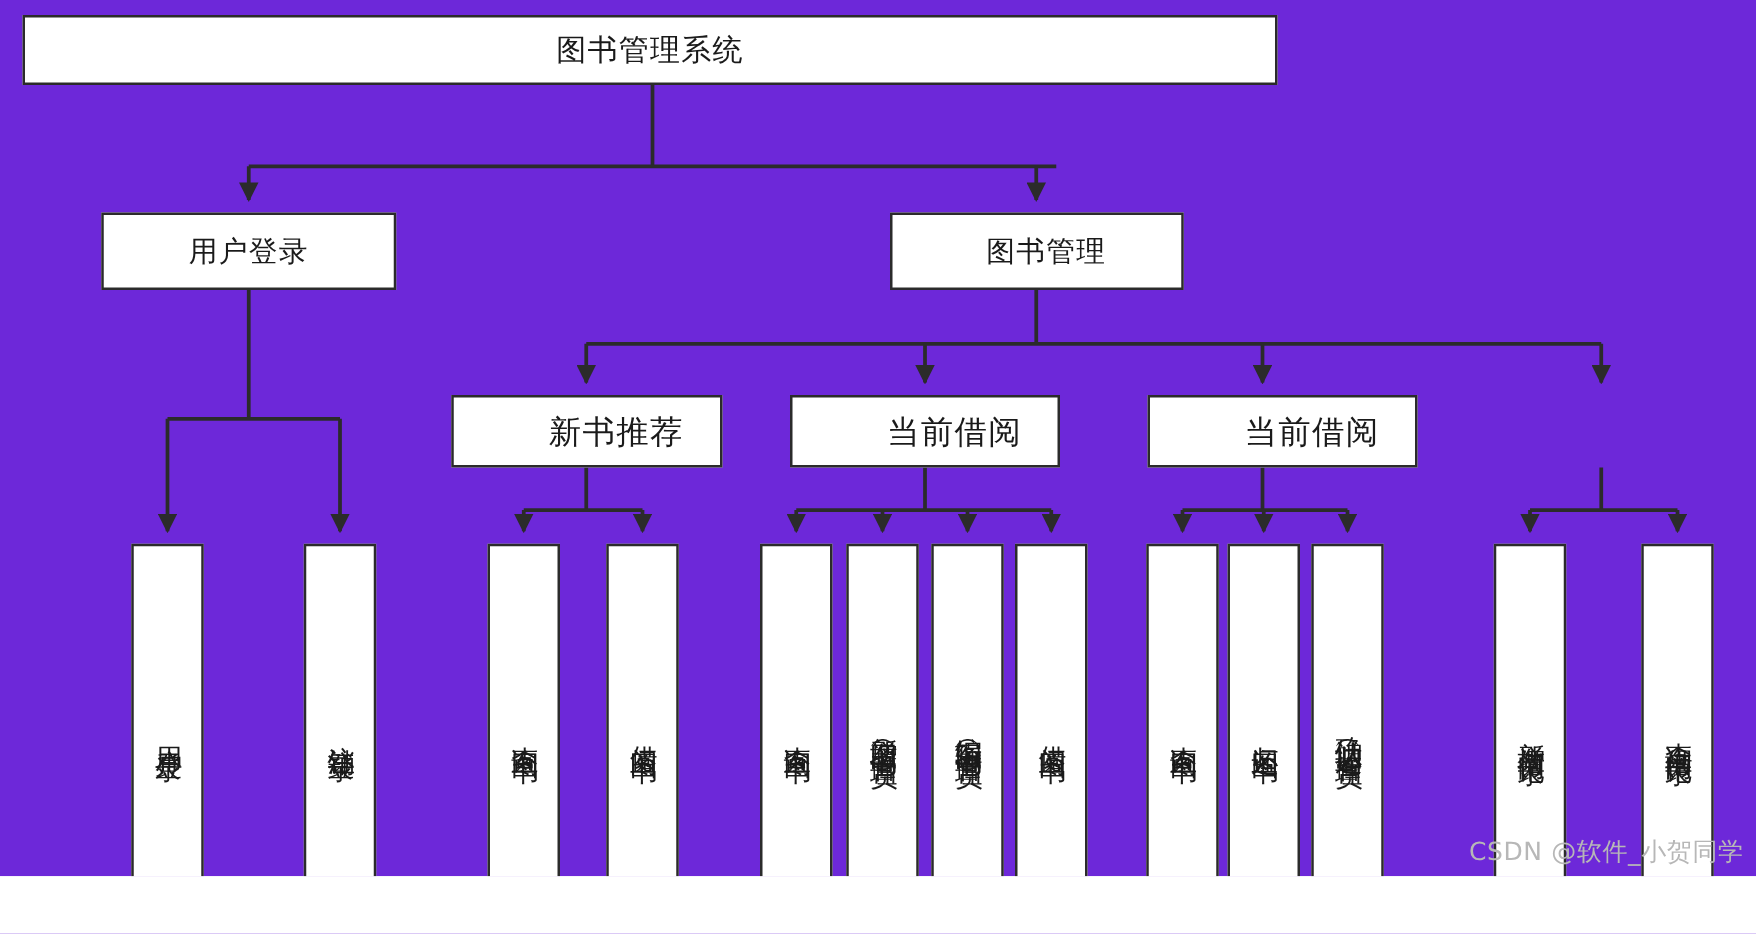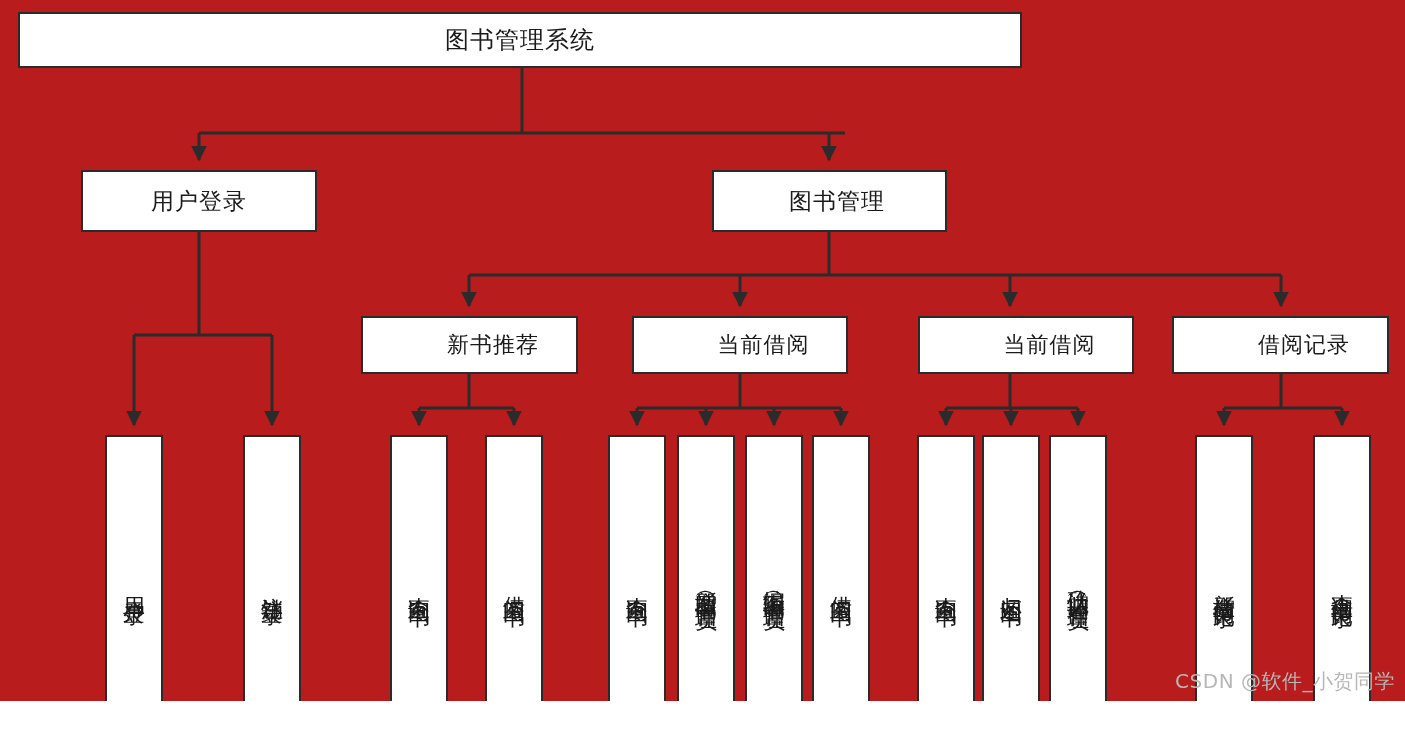--- a/index.html
+++ b/index.html
@@ -7,21 +7,21 @@
     padding: 0;
     background: #ffffff;
   }
   body {
     font-family: "DejaVu Sans", "Liberation Sans", sans-serif;
   }
   #canvas {
     position: relative;
     width: 1405px;
     height: 701px;
-    background: #b91c1c;
+    background: #6d28d9;
     overflow: hidden;
   }
   #edges {
     position: absolute;
     left: 0;
     top: 0;
     width: 1405px;
     height: 747px;
     pointer-events: none;
   }
@@ -35,21 +35,21 @@
     justify-content: center;
     color: #1a1a1a;
   }
   .node.level-0 {
     font-size: 24px;
   }
   .node.level-1 {
     font-size: 23px;
   }
   .node.level-2 {
-    font-size: 22px;
+    font-size: 26px;
     padding-left: 47px;
   }
   .node.leaf {
     font-size: 22px;
     padding: 6px 0;
   }
   .vlabel {
     writing-mode: vertical-rl;
     text-orientation: upright;
     letter-spacing: 3px;
@@ -139,23 +139,20 @@
 
   <div class="node level-2" style="left:361px; top:316px; width:217px; height:58px;">
     <span class="hlabel">新书推荐</span>
   </div>
   <div class="node level-2" style="left:632px; top:316px; width:216px; height:58px;">
     <span class="hlabel">当前借阅</span>
   </div>
   <div class="node level-2" style="left:902px; top:316px; width:216px; height:58px;margin-left:16px;">
     <span class="hlabel">当前借阅</span>
   </div>
-  <div class="node level-2" style="left:1172px; top:316px; width:217px; height:58px;">
-    <span class="hlabel">借阅记录</span>
-  </div>
 
   <div class="node leaf" style="left:105px; top:435px; width:58px; height:300px;">
     <span class="vlabel">用户登录</span>
   </div>
   <div class="node leaf" style="left:243px; top:435px; width:58px; height:300px;">
     <span class="vlabel">注销登录</span>
   </div>
 
   <div class="node leaf" style="left:390px; top:435px; width:58px; height:300px;">
     <span class="vlabel">查询图书</span>

